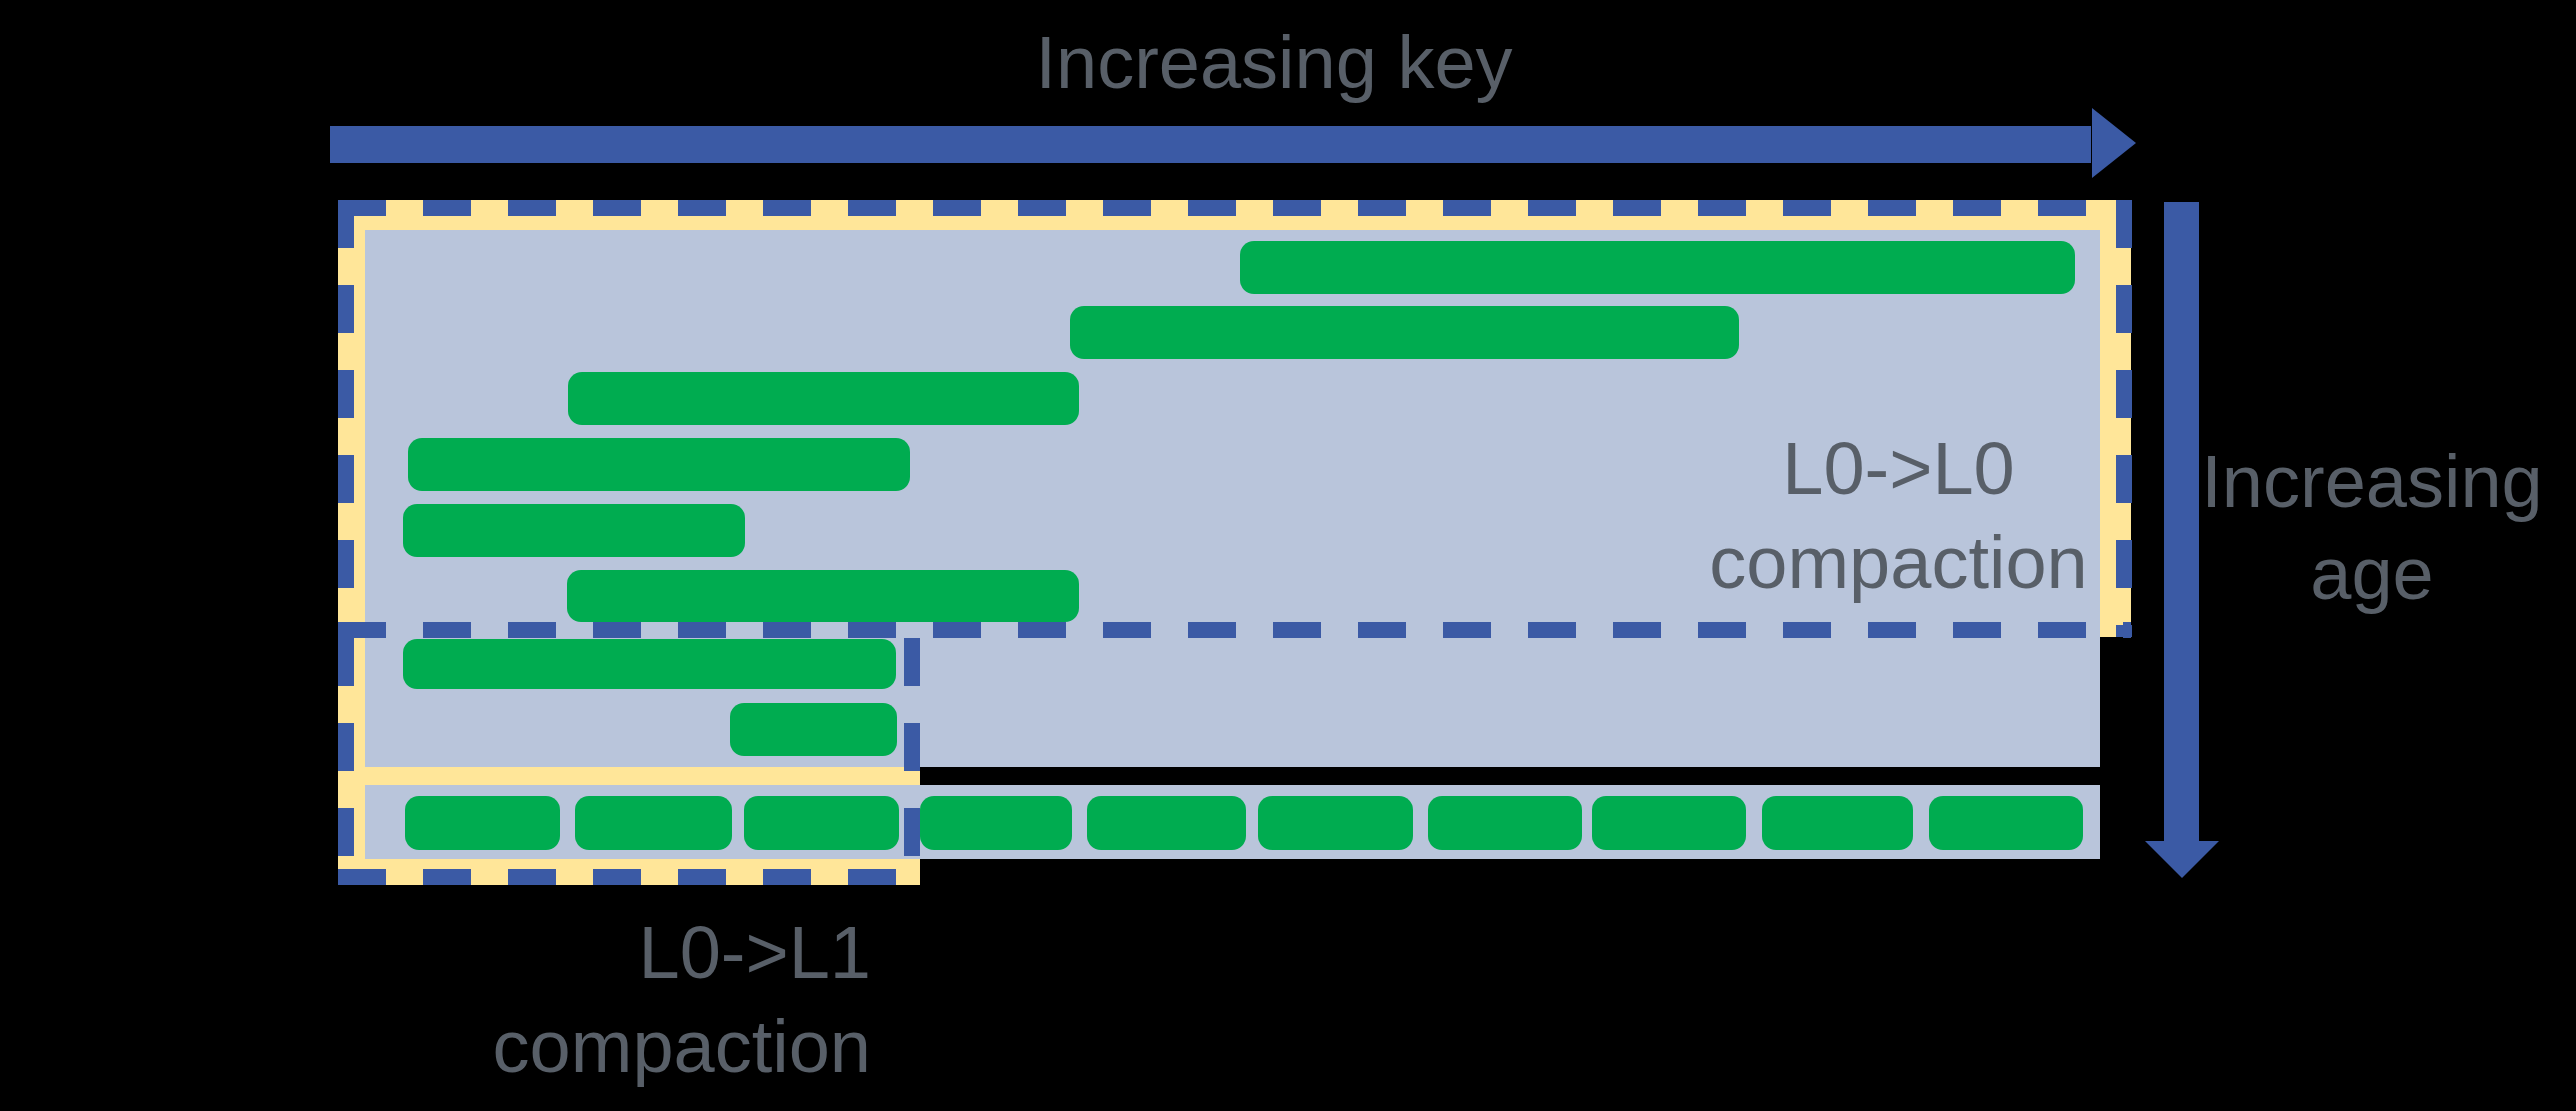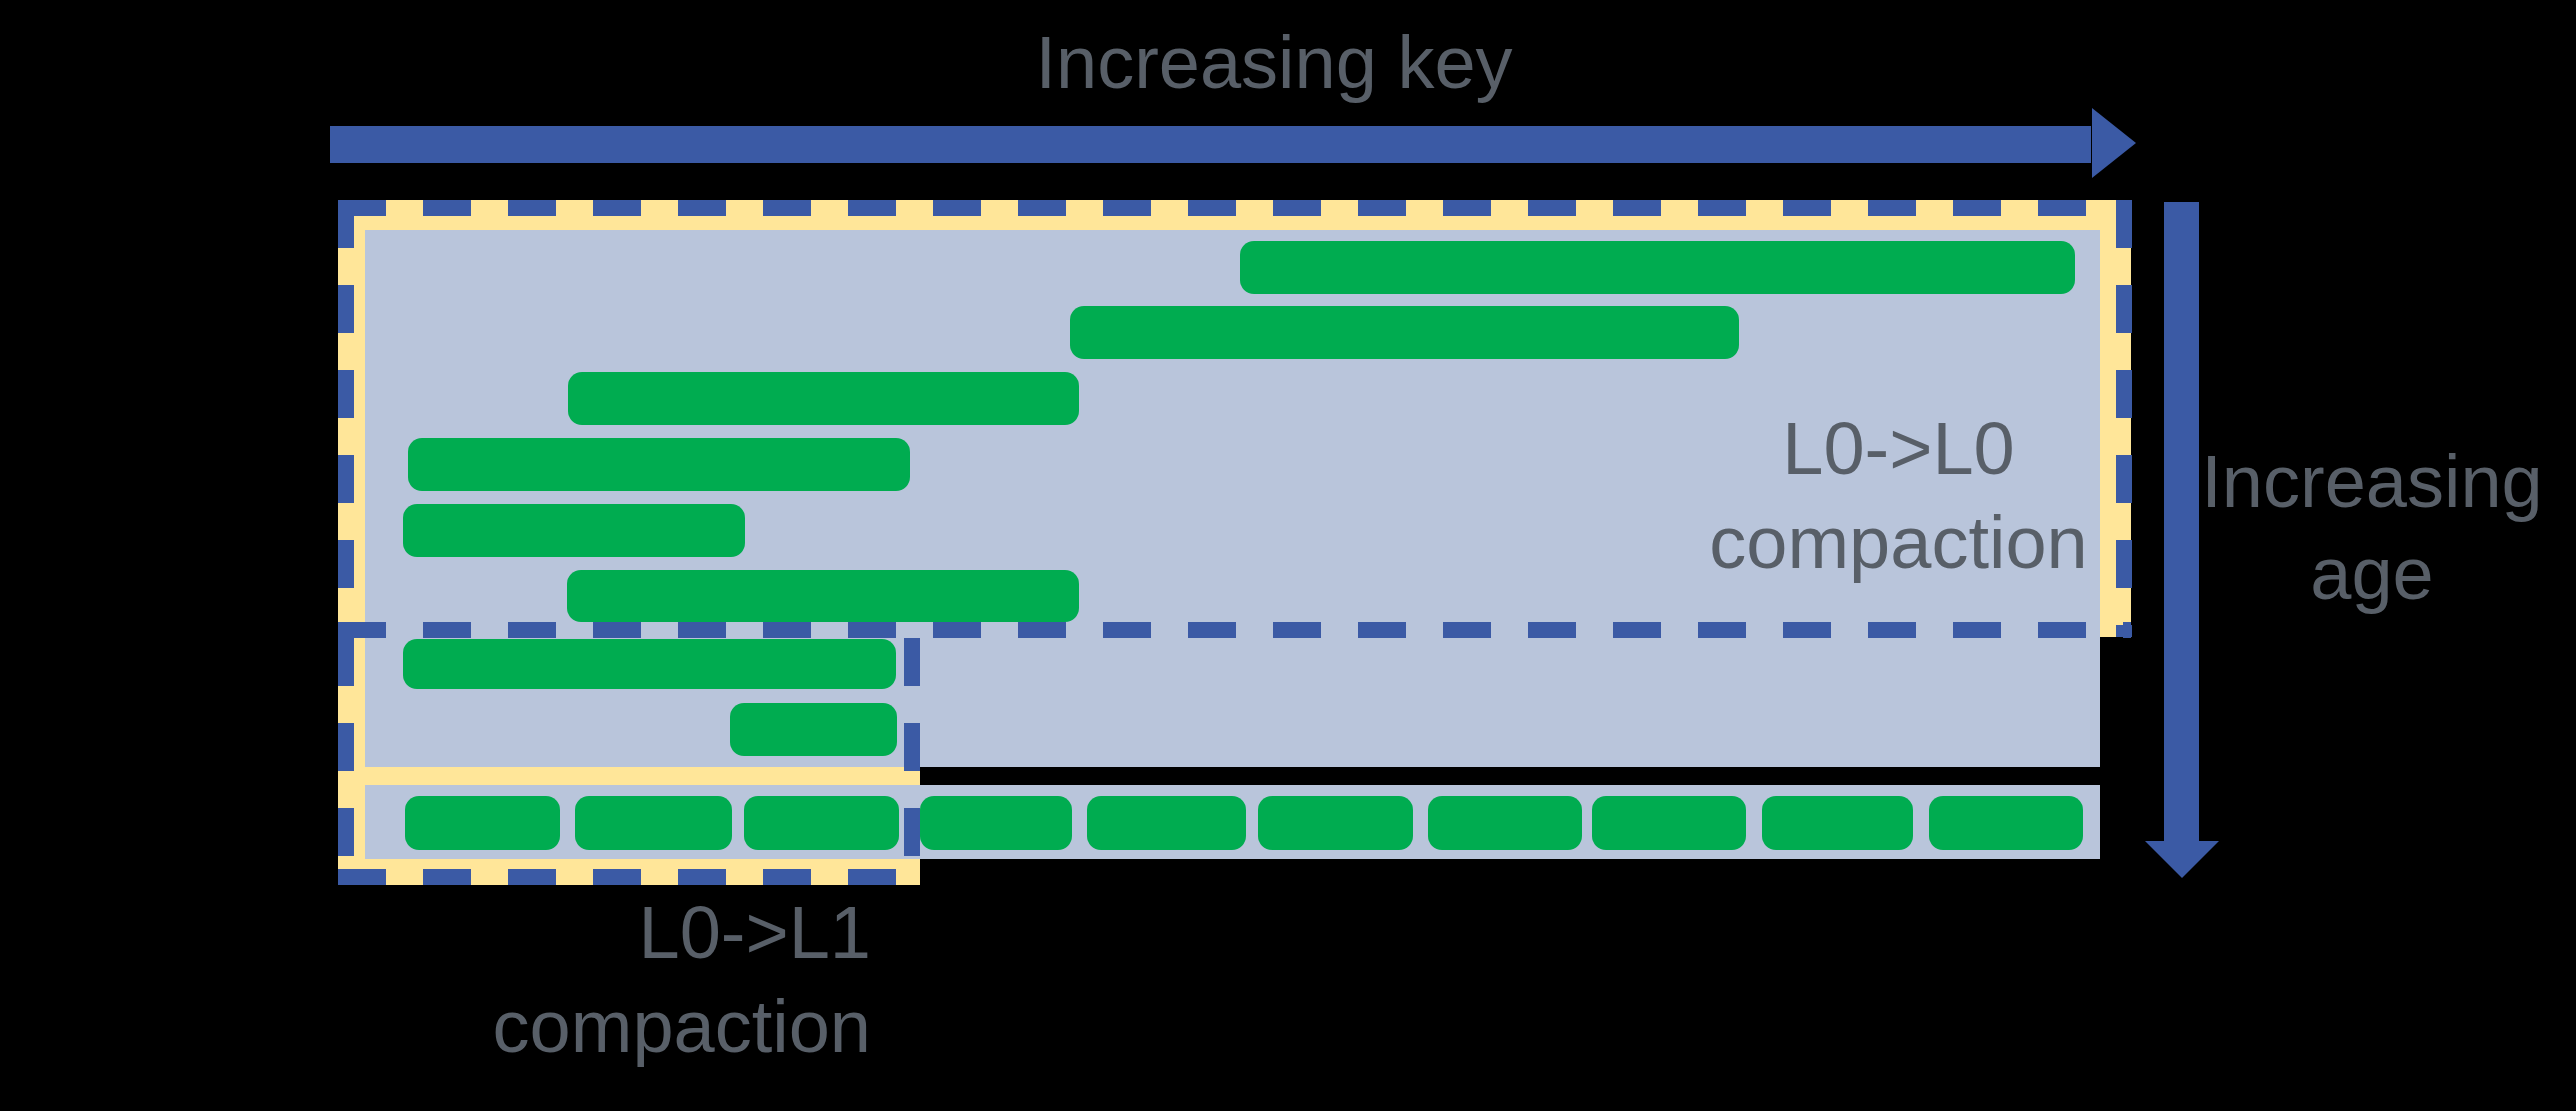--- a/index.html
+++ b/index.html
@@ -7,21 +7,21 @@
     position:relative;width:2576px;height:1111px;overflow:hidden;
     background:var(--background,#000);
     font-family:"Liberation Sans",sans-serif;
   }
   .abs{position:absolute;}
   .label{
     color:var(--text-gray,#585F68);
     font-size:74px;line-height:74px;
     text-align:center;white-space:nowrap;
   }
-  .label2{line-height:94px;}
+  .label2{line-height:94px;margin-top:20px;}
   .fill-yellow{background:var(--yellow,#FFE699);}
   .fill-lblue{background:var(--light-blue,#B9C5DB);}
   .dash-h{height:15.6px;background:repeating-linear-gradient(90deg,var(--blue,#3B5AA5) 0 48px,transparent 48px 85px);}
   .dash-v{width:15.6px;background:repeating-linear-gradient(180deg,var(--blue,#3B5AA5) 0 48px,transparent 48px 85px);}
   .shaft{background:var(--blue,#3B5AA5);}
   .sstable{position:absolute;background:var(--green,#00AC50);border-radius:14px;}
   .head-right{
     width:0;height:0;
     border-top:35px solid transparent;border-bottom:35px solid transparent;
     border-left:44px solid var(--blue,#3B5AA5);

